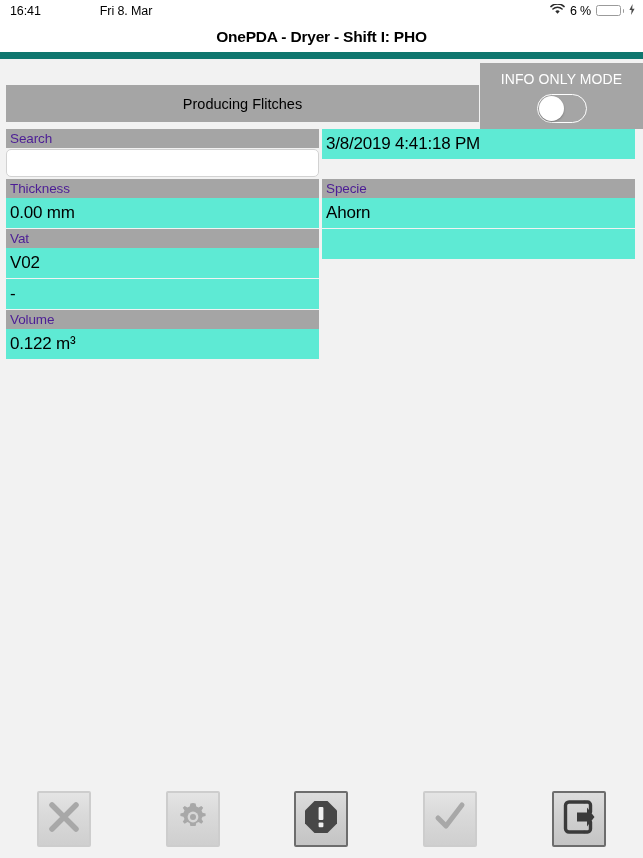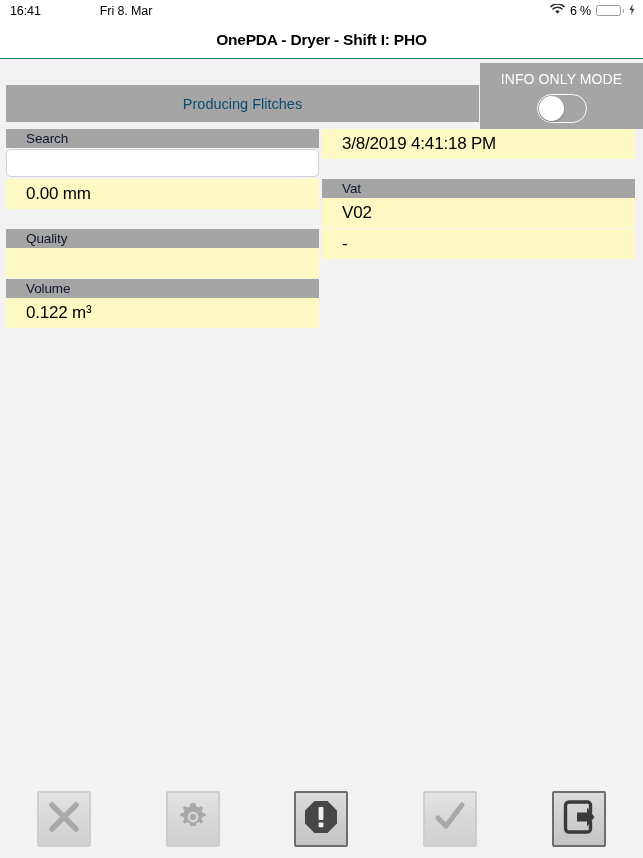--- a/index.html
+++ b/index.html
@@ -59,21 +59,21 @@
   }
   .bolt-icon { margin-left: 0px; }
 
   
   .titlebar {
     height: 38px;
     background: #ffffff;
     display: flex;
     align-items: center;
     justify-content: center;
-    border-bottom: 1px solid #0f766e;
+    border-bottom: 7px solid #0f766e;
   }
   .titlebar .title {
     font-size: 15.5px;
     font-weight: bold;
     letter-spacing: -0.2px;
   }
 
   
   .topbar {
     position: relative;
@@ -85,21 +85,21 @@
     position: absolute;
     left: 6px; top: 26px;
     width: 473px; height: 37px;
     background: #a5a5a5;
     display: flex;
     align-items: center;
     justify-content: center;
     cursor: pointer;
   }
   .mode-button span {
-    color: #0c4a6e;
+    color: #000000;
     font-size: 14.5px;
   }
   .info-panel {
     position: absolute;
     right: 0; top: 4px;
     width: 163px; height: 66px;
     background: #a5a5a5;
     display: flex;
     flex-direction: column;
     align-items: center;
@@ -136,33 +136,33 @@
   }
   .grid {
     display: grid;
     grid-template-columns: 313px 313px;
     column-gap: 3px;
     row-gap: 0px;
   }
   .field { margin-bottom: 1px; }
   .field .fl {
     background: #a5a5a5;
-    color: #0f172a;
+    color: #4c1d95;
     font-size: 13.5px;
     line-height: 19px;
     height: 19px;
-    padding: 0 0 0 20px;
+    padding: 0 0 0 4px;
     letter-spacing: -0.1px;
   }
   .field .fv {
-    background: #fef9c3;
+    background: #5eead4;
     height: 30px;
     font-size: 17px;
     line-height: 30px;
-    padding: 0 0 0 20px;
+    padding: 0 0 0 4px;
     color: #000;
     letter-spacing: -0.2px;
     overflow: hidden;
     white-space: nowrap;
   }
   .field.search-field .fv {
     background: transparent;
     padding: 0;
     height: 30px;
   }
@@ -269,31 +269,35 @@
         <input class="search-input" type="text" value="" style="">
       </div>
     </div>
 
     <div class="field">
       <div class="fv">3/8/2019 4:41:18 PM</div>
     </div>
 
 
     <div class="field">
+      <div class="fl">Thickness</div>
       <div class="fv">0.00 mm</div>
     </div>
 
+    <div class="field">
+      <div class="fl">Specie</div>
+      <div class="fv">Ahorn</div>
+    </div>
 
     <div class="field">
       <div class="fl">Vat</div>
       <div class="fv">V02</div>
     </div>
 
     <div class="field">
-      <div class="fl">Quality</div>
       <div class="fv"></div>
     </div>
 
     <div class="field">
       <div class="fv">-</div>
     </div>
 
     <div class="field volume">
       <div class="fl">Volume</div>
       <div class="fv">0.122 m³</div>

